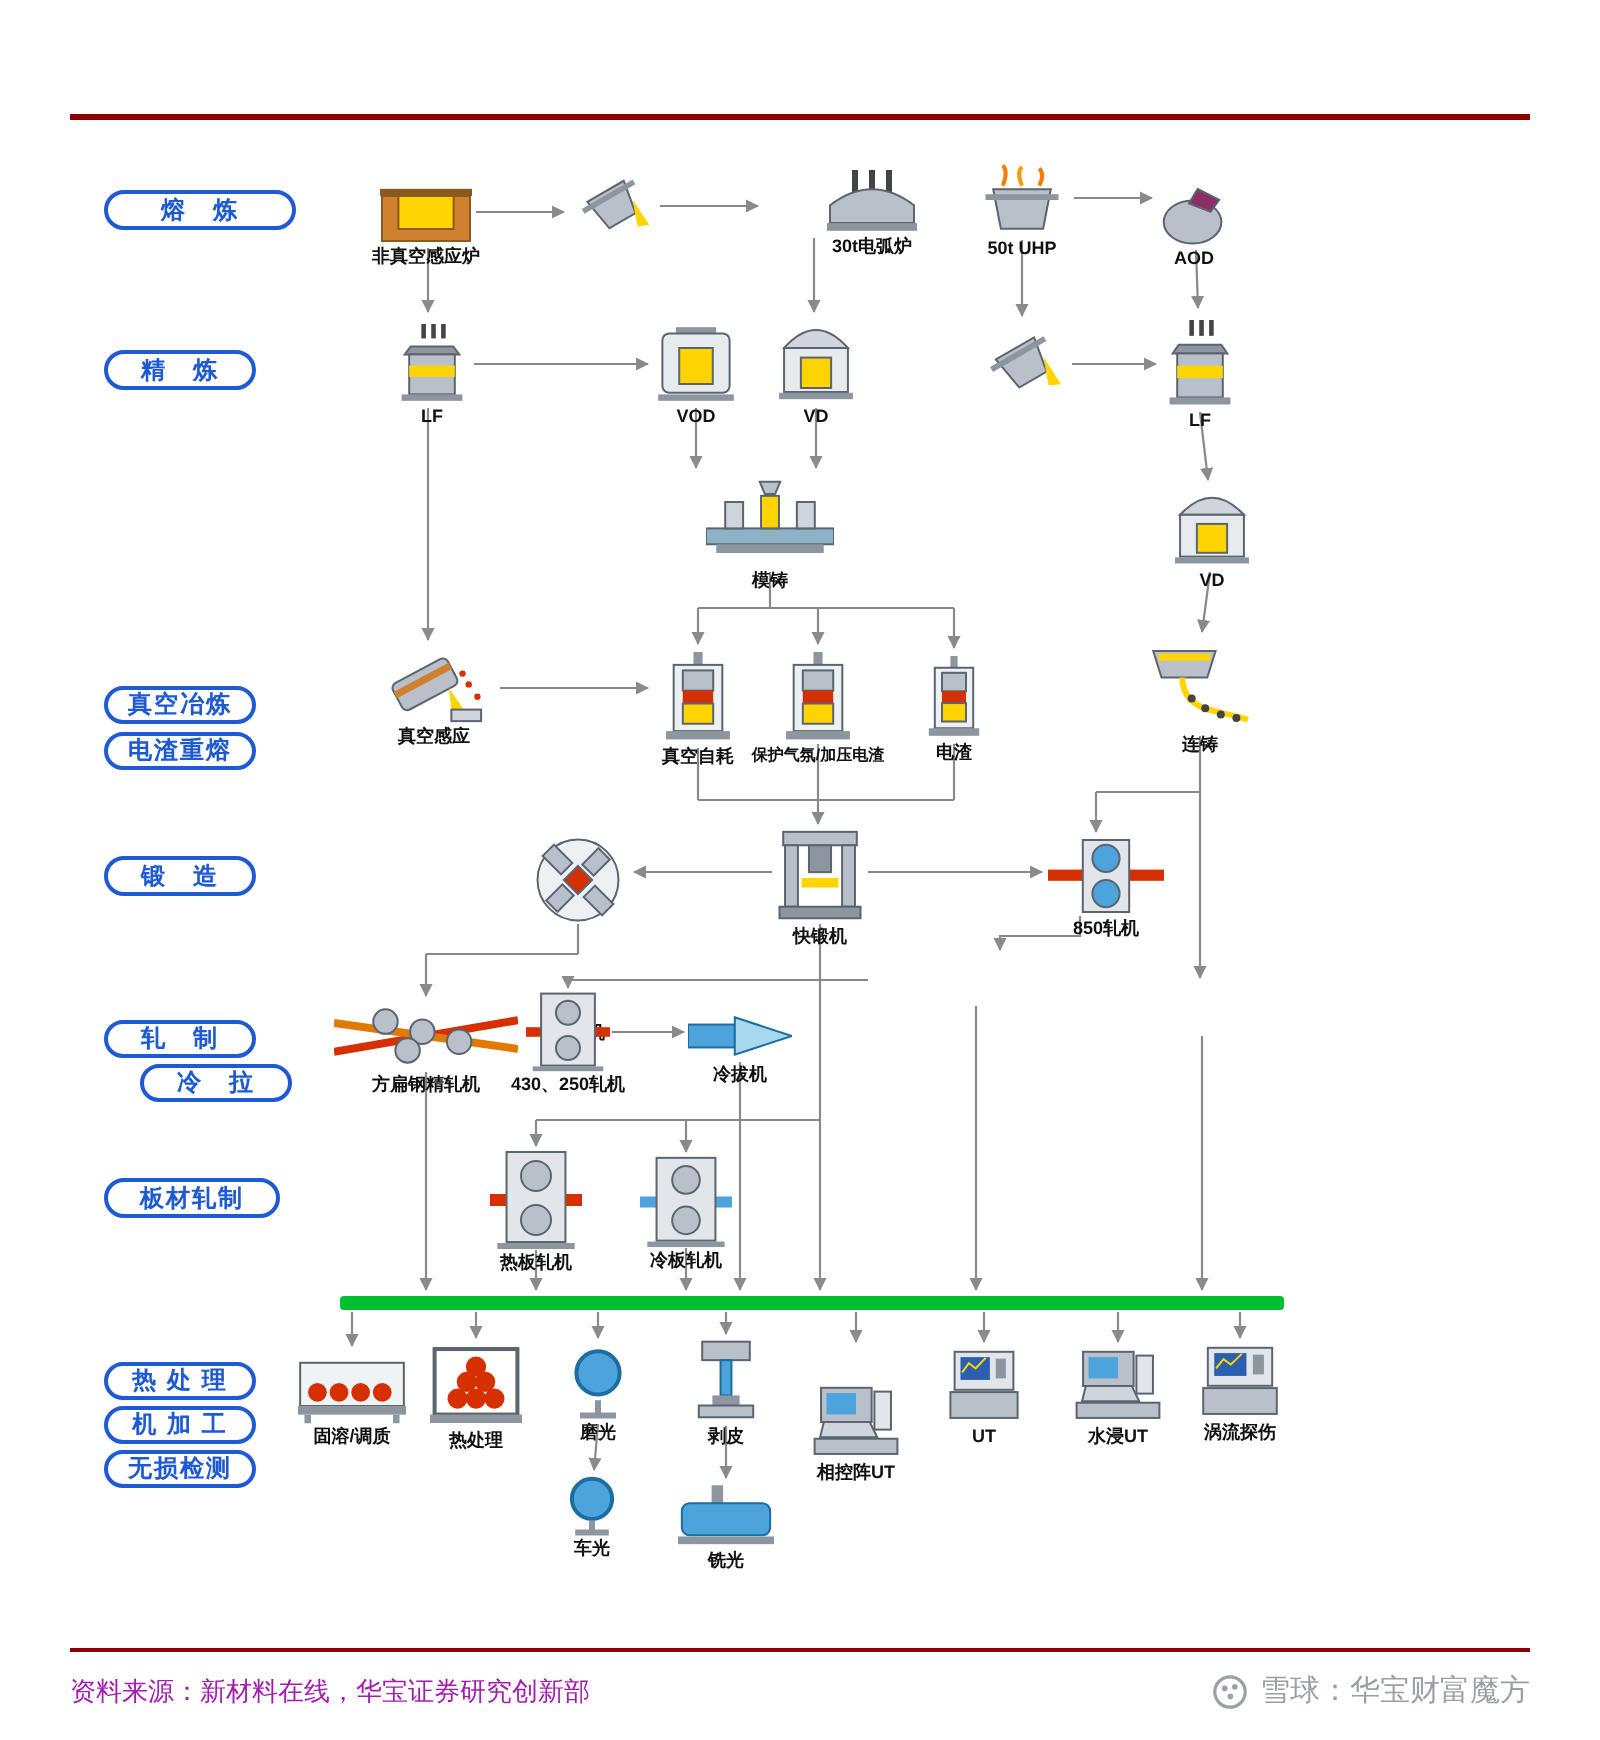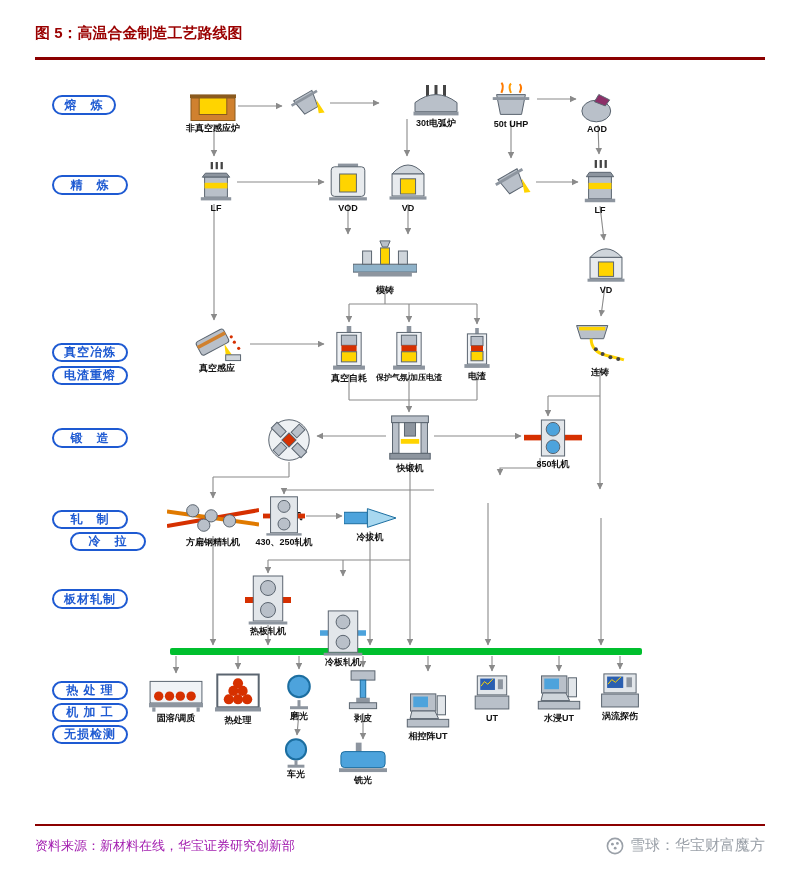--- a/index.html
+++ b/index.html
@@ -19,21 +19,20 @@
   .footer-rule{position:absolute;left:35px;top:824px;width:730px;height:2px;background:#8b0000;}
   .source-note{position:absolute;left:35px;top:837px;font-size:13px;color:#a21caf;}
   .brand{position:absolute;right:35px;top:836px;display:flex;align-items:center;gap:6px;
          color:#9aa0a8;font-size:15px;}
 </style>
 </head>
 <body>
 
 <div class="page">
 
-  <div class="figure-title">图 5：高温合金制造工艺路线图</div>
   <div class="title-rule"></div>
 
   <div>
     <svg id="edge-layer" width="800" height="870" viewBox="0 0 800 870">
       <defs>
         <marker id="arw" markerWidth="8" markerHeight="8" refX="5.5" refY="3" orient="auto">
           <path d="M0,0 L6,3 L0,6 Z" fill="#8a8a8a"></path>
         </marker>
       </defs>
     <polyline points="238,106 282,106" fill="none" stroke="#8a8a8a" stroke-width="1.1" marker-end="url(#arw)"></polyline>
@@ -89,28 +88,28 @@
         <polyline points="363,656 363,667" fill="none" stroke="#8a8a8a" stroke-width="1.1" marker-end="url(#arw)"></polyline>
         <polyline points="428,656 428,671" fill="none" stroke="#8a8a8a" stroke-width="1.1" marker-end="url(#arw)"></polyline>
         <polyline points="492,656 492,671" fill="none" stroke="#8a8a8a" stroke-width="1.1" marker-end="url(#arw)"></polyline>
         <polyline points="559,656 559,671" fill="none" stroke="#8a8a8a" stroke-width="1.1" marker-end="url(#arw)"></polyline>
         <polyline points="620,656 620,669" fill="none" stroke="#8a8a8a" stroke-width="1.1" marker-end="url(#arw)"></polyline>
         <polyline points="299,712 297,735" fill="none" stroke="#8a8a8a" stroke-width="1.1" marker-end="url(#arw)"></polyline>
         <polyline points="363,713 363,739" fill="none" stroke="#8a8a8a" stroke-width="1.1" marker-end="url(#arw)"></polyline>
       </svg>
     <div id="green-bar" class="green-bar" style="left: 170px; top: 648px; width: 472px; height: 7px; background: rgb(0, 191, 46);"></div>
     <div id="stages">
-        <div class="stage" style="left: 52px; top: 95px; width: 64px; height: 20px; border-color: rgb(30, 90, 210); color: rgb(30, 90, 210);">熔　炼</div>
+        <div class="stage" style="left: 52px; top: 95px; width: 96px; height: 20px; border-color: rgb(30, 90, 210); color: rgb(30, 90, 210);">熔　炼</div>
         <div class="stage" style="left: 52px; top: 175px; width: 76px; height: 20px; border-color: rgb(30, 90, 210); color: rgb(30, 90, 210);">精　炼</div>
         <div class="stage" style="left: 52px; top: 343px; width: 76px; height: 19px; border-color: rgb(30, 90, 210); color: rgb(30, 90, 210);">真空冶炼</div>
         <div class="stage" style="left: 52px; top: 366px; width: 76px; height: 19px; border-color: rgb(30, 90, 210); color: rgb(30, 90, 210);">电渣重熔</div>
         <div class="stage" style="left: 52px; top: 428px; width: 76px; height: 20px; border-color: rgb(30, 90, 210); color: rgb(30, 90, 210);">锻　造</div>
         <div class="stage" style="left: 52px; top: 510px; width: 76px; height: 19px; border-color: rgb(30, 90, 210); color: rgb(30, 90, 210);">轧　制</div>
         <div class="stage" style="left: 70px; top: 532px; width: 76px; height: 19px; border-color: rgb(30, 90, 210); color: rgb(30, 90, 210);">冷　拉</div>
-        <div class="stage" style="left: 52px; top: 589px; width: 76px; height: 20px; border-color: rgb(30, 90, 210); color: rgb(30, 90, 210);">板材轧制</div>
+        <div class="stage" style="left: 52px; top: 589px; width: 88px; height: 20px; border-color: rgb(30, 90, 210); color: rgb(30, 90, 210);">板材轧制</div>
         <div class="stage" style="left: 52px; top: 681px; width: 76px; height: 19px; border-color: rgb(30, 90, 210); color: rgb(30, 90, 210);">热 处 理</div>
         <div class="stage" style="left: 52px; top: 703px; width: 76px; height: 19px; border-color: rgb(30, 90, 210); color: rgb(30, 90, 210);">机 加 工</div>
         <div class="stage" style="left: 52px; top: 725px; width: 76px; height: 19px; border-color: rgb(30, 90, 210); color: rgb(30, 90, 210);">无损检测</div>
       </div>
     <div id="nodes">
         <div class="node" style="left: 190px; top: 92px; width: 46px;">
           <svg width="46" height="30" viewBox="0 0 46 30">
             <rect x="1" y="6" width="44" height="22.5" fill="#d0812f" stroke="#8a5a1e"></rect>
     <rect x="9.200000000000001" y="6" width="27.599999999999998" height="16.5" fill="#ffd400" stroke="#8a5a1e"></rect>
     <rect x="0" y="2.4" width="46" height="3.5999999999999996" fill="#8a5a1e"></rect>
@@ -349,21 +348,21 @@
         <div class="node" style="left: 245px; top: 575px; width: 46px;">
           <svg width="46" height="50" viewBox="0 0 46 50">
             <rect x="0" y="22" width="46" height="6" fill="#d63000"></rect>
   <rect x="8.28" y="1" width="29.44" height="45" fill="#e2e6ea" stroke="#5b6570"></rect>
   <circle cx="23" cy="13" r="7.5" fill="#b9c0c9" stroke="#5b6570"></circle>
   <circle cx="23" cy="35" r="7.5" fill="#b9c0c9" stroke="#5b6570"></circle>
   <rect x="3.68" y="46.5" width="38.64" height="3" fill="#8d959f"></rect>
           </svg>
           <div class="node-label">热板轧机</div>
         </div>
-        <div class="node" style="left: 320px; top: 578px; width: 46px; margin-top: 32px;">
+        <div class="node" style="left: 320px; top: 578px; width: 46px;">
           <svg width="46" height="46" viewBox="0 0 46 46">
             <rect x="0" y="20.24" width="46" height="5.52" fill="#4da3dc"></rect>
   <rect x="8.28" y="0.92" width="29.44" height="41.4" fill="#e2e6ea" stroke="#5b6570"></rect>
   <circle cx="23" cy="11.96" r="6.8999999999999995" fill="#b9c0c9" stroke="#5b6570"></circle>
   <circle cx="23" cy="32.199999999999996" r="6.8999999999999995" fill="#b9c0c9" stroke="#5b6570"></circle>
   <rect x="3.68" y="42.78" width="38.64" height="2.76" fill="#8d959f"></rect>
           </svg>
           <div class="node-label">冷板轧机</div>
         </div>
         <div class="node" style="left: 149px; top: 676px; width: 54px;">

